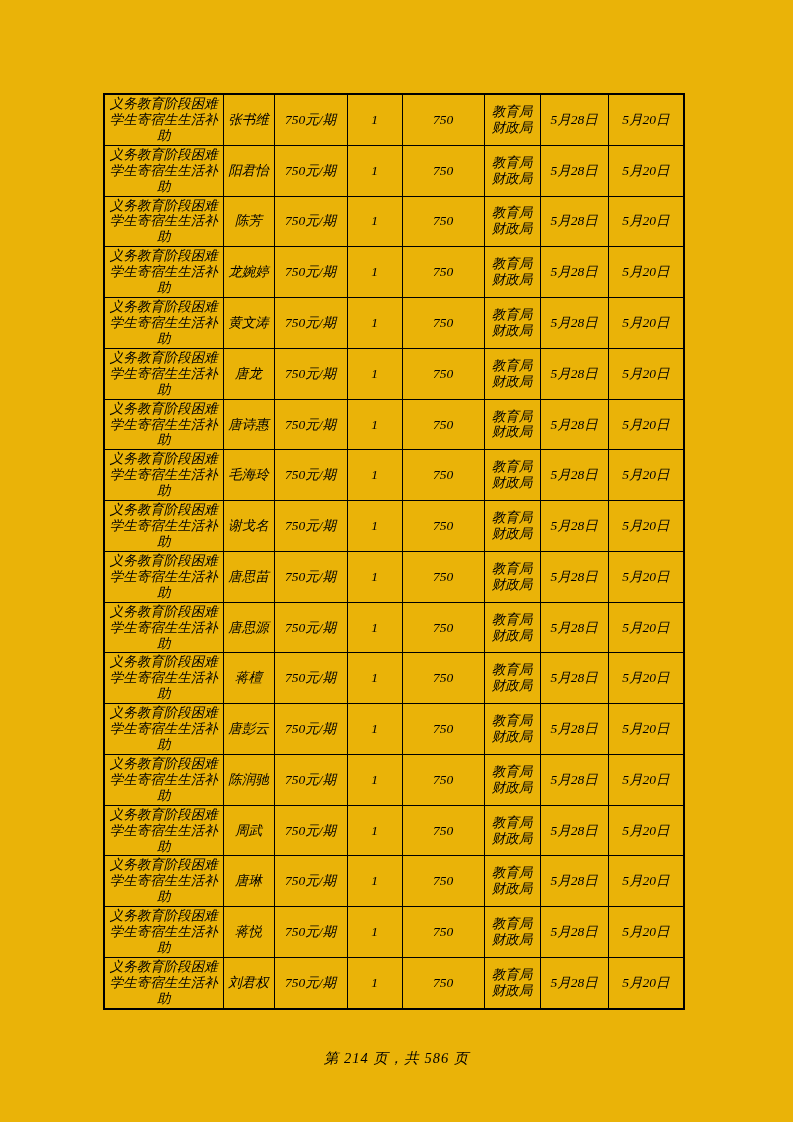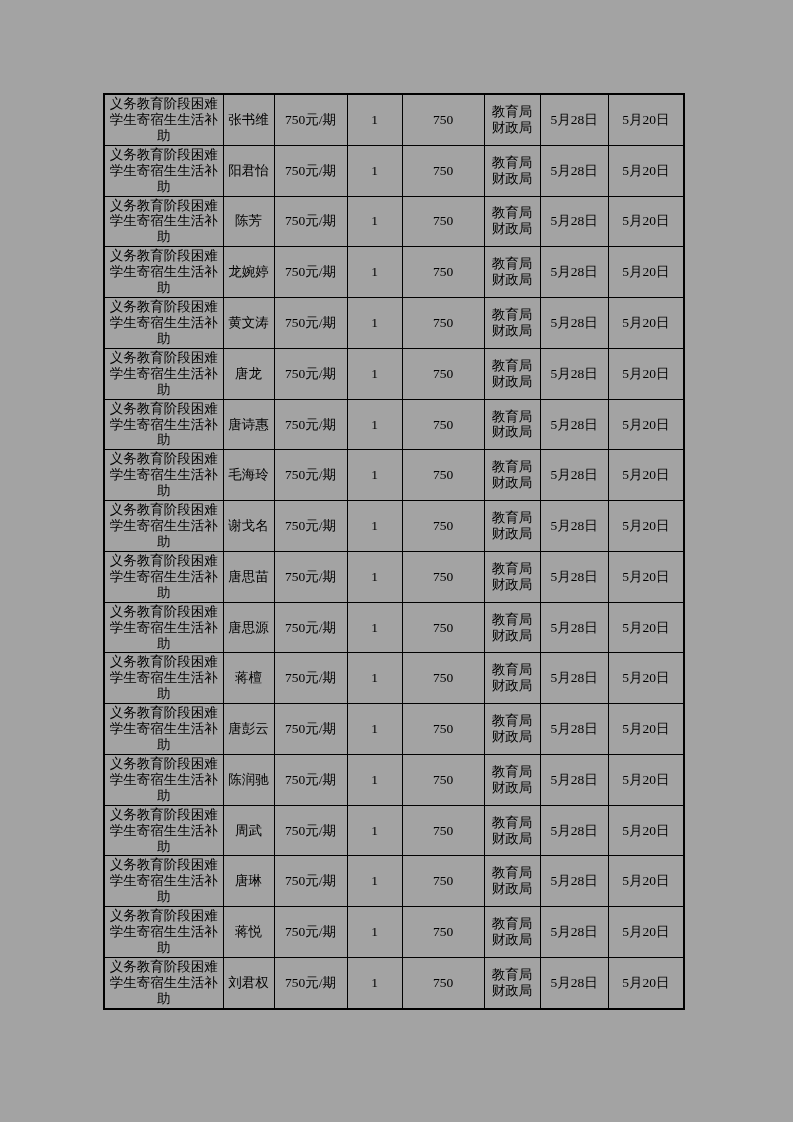--- a/index.html
+++ b/index.html
@@ -10,21 +10,22 @@
   body {
     width: 793px;
     height: 1122px;
     position: relative;
     font-family: "Liberation Serif", "DejaVu Serif", serif;
     color: #000000;
   }
   .page {
     position: absolute;
     inset: 0;
-    background: #a3a3a3;
+    background: #eab308;
+    font-style: italic;
   }
   table.subsidy-table {
     position: absolute;
     left: 103px;
     top: 93px;
     width: 580px;
     height: 887px;
     border-collapse: collapse;
     table-layout: fixed;
   }
@@ -263,14 +264,15 @@
           <td>1</td>
           <td>750</td>
           <td>教育局
 财政局</td>
           <td>5月28日</td>
           <td>5月20日</td>
         </tr>
       </tbody>
   </table>
 
+  <div class="page-footer">第 214 页，共 586 页</div>
 
 </div>
 
 </body></html>

